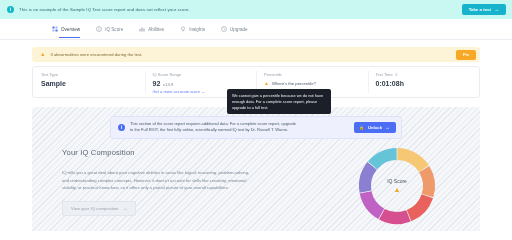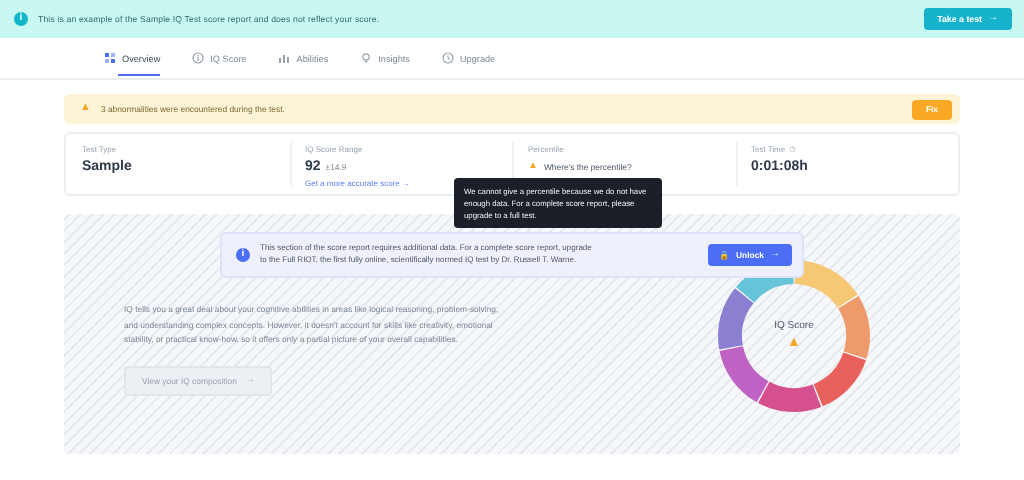--- a/index.html
+++ b/index.html
@@ -253,20 +253,21 @@
           <div>to the Full RIOT, the first fully online, scientifically normed IQ test by Dr. Russell T. Warne.</div>
         </div>
         <button class="unlock-btn">
           <span>🔒</span>
           <span>Unlock</span>
           <span class="arrow">→</span>
         </button>
       </div>
 
       <div class="comp-wrap">
+        <div class="comp-title">Your IQ Composition</div>
 
         <div class="comp-body">
           <div class="comp-left">
             <div class="comp-para">
               <div>IQ tells you a great deal about your cognitive abilities in areas like logical reasoning, problem-solving,</div>
               <div>and understanding complex concepts. However, it doesn't account for skills like creativity, emotional</div>
               <div>stability, or practical know-how, so it offers only a partial picture of your overall capabilities.</div>
             </div>
             <button class="comp-btn">
               <span>View your IQ composition</span>

